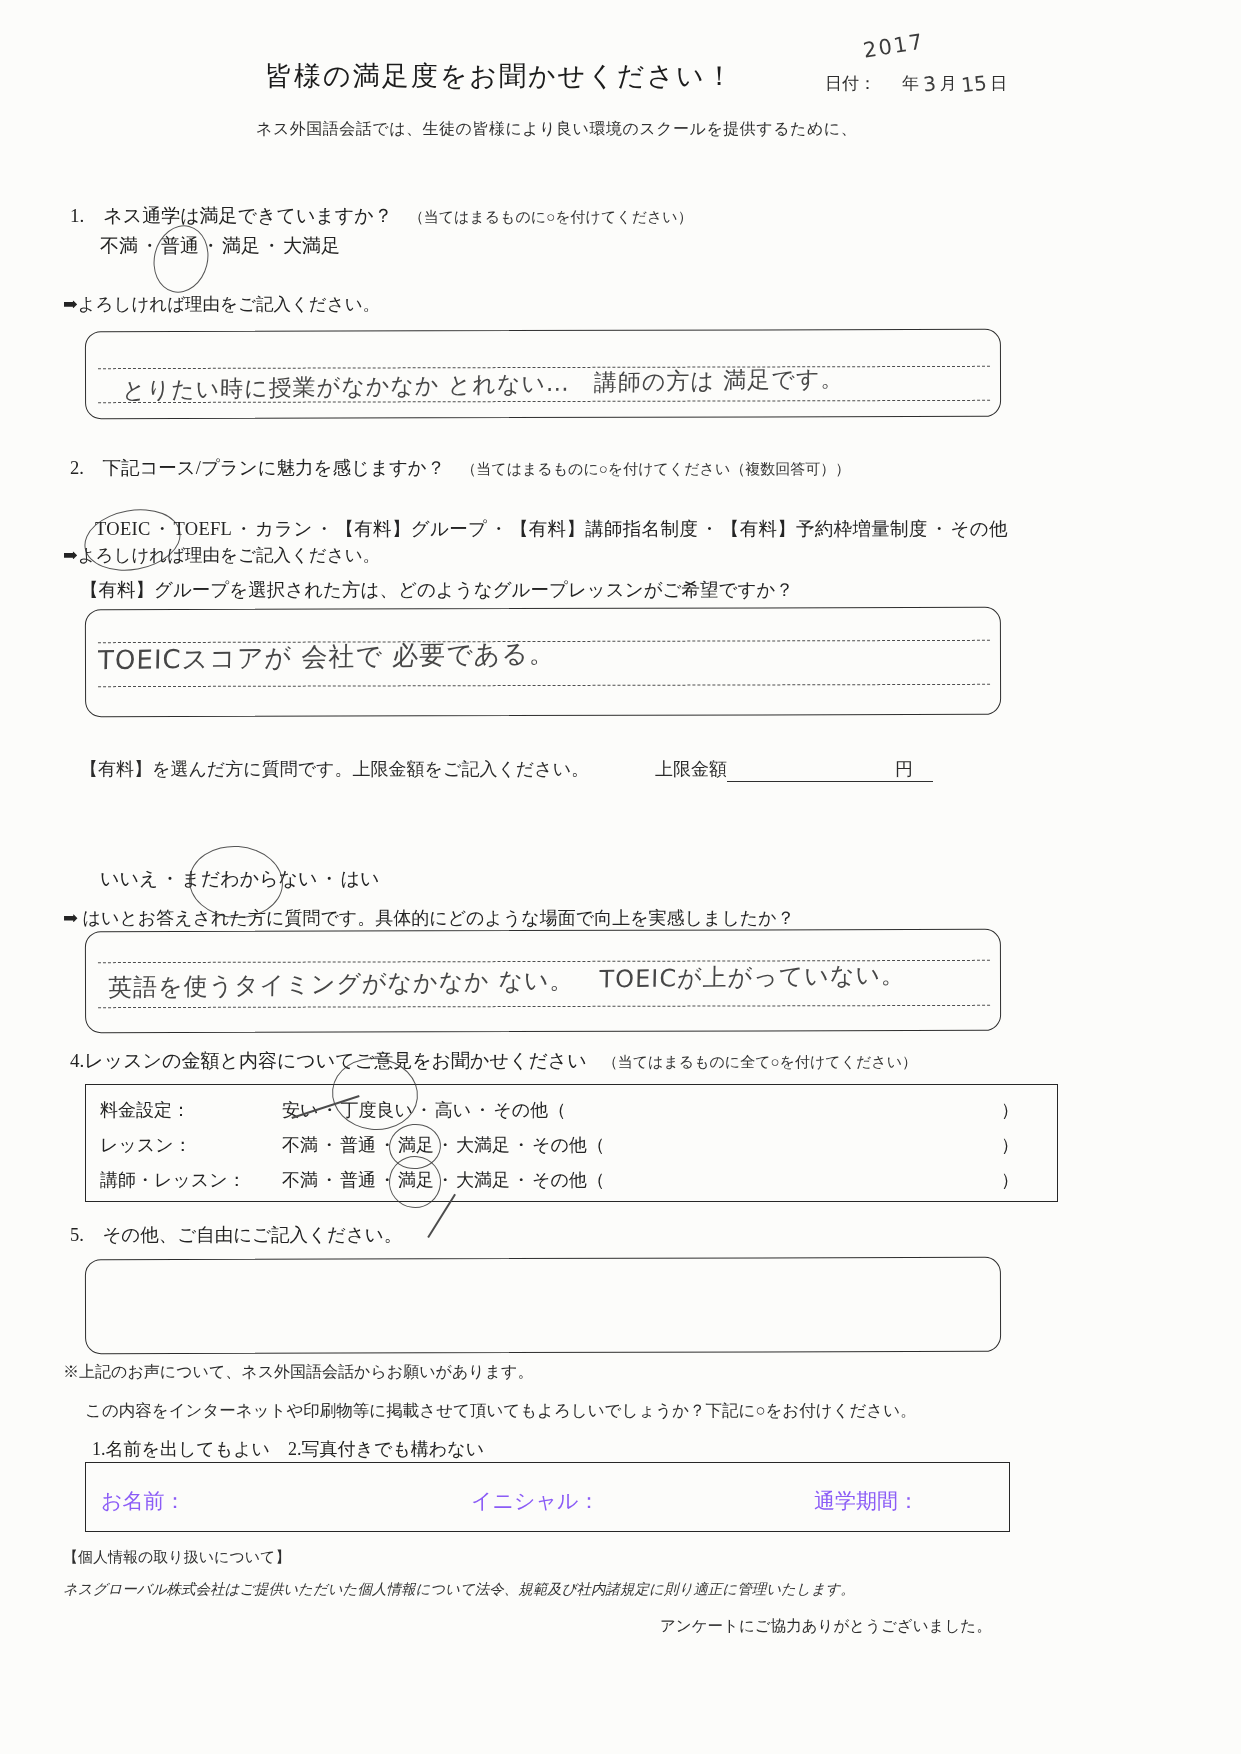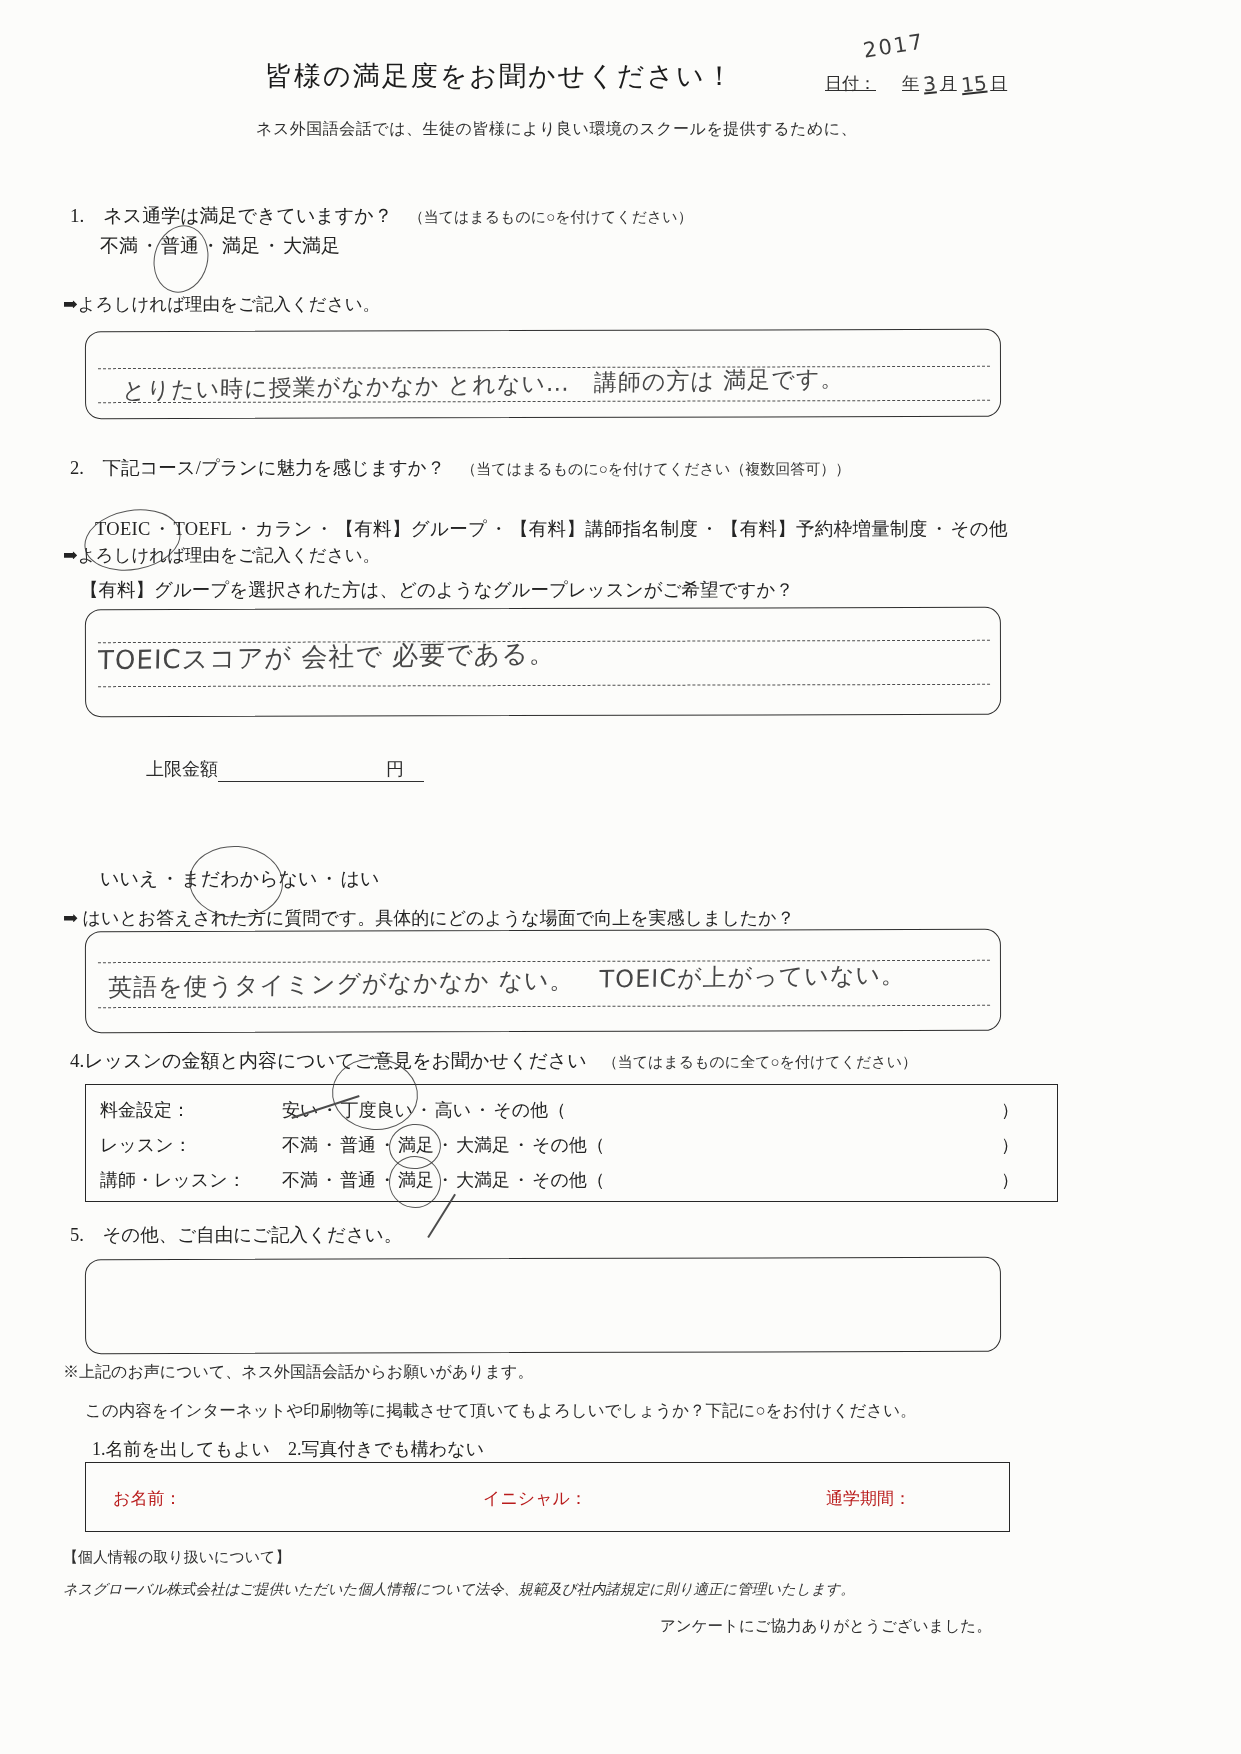--- a/index.html
+++ b/index.html
@@ -5,21 +5,21 @@
   * { margin:0; padding:0; box-sizing:border-box; }
   html,body { background:#d9d9d6; }
   .page {
     position:relative; width:1241px; height:1754px; margin:0 auto;
     background:#fcfcfa; color:#2b2b2b;
     font-family:"Liberation Serif","DejaVu Serif",serif;
     overflow:hidden;
   }
   .abs { position:absolute; white-space:nowrap; }
   .title { font-size:27px; letter-spacing:2px; color:#1c1c1c; }
-  .dateline { font-size:17px; color:#2e2e2e; display:flex; align-items:baseline;text-decoration:underline; }
+  .dateline { font-size:17px; color:#2e2e2e; display:flex; align-items:baseline; }
   .dateline .gap { display:inline-block; width:26px; }
   .hwd { font-family:"DejaVu Sans",sans-serif; color:#3c3c3c; font-size:20px;
          display:inline-block; transform:rotate(-6deg) translateY(2px); padding:0 4px; }
   .hwyear { font-family:"DejaVu Sans",sans-serif; color:#3c3c3c; font-size:21px;
             transform:rotate(-9deg); letter-spacing:2px; }
   .intro { font-size:16px; letter-spacing:.5px; color:#2e2e2e; }
   .qline { font-size:19px; color:#222; }
   .qline .note { font-size:15px; margin-left:16px; color:#343434; }
   .opts { font-size:19px; color:#242424; }
   .opts.small { font-size:18.5px; letter-spacing:.3px; }
@@ -50,21 +50,21 @@
   .pen-r3::after { left:-9px; right:-7px; top:-12px; bottom:-16px; transform:rotate(6deg); }
   .stroke { position:absolute; background:#4c4c4c; }
   
   .limitwrap { display:flex; align-items:baseline; font-size:18px; }
   .limit-line { display:inline-flex; align-items:baseline; border-bottom:1.6px solid #2f2f2f; }
   .fillgap  { display:inline-block; width:168px; }
   .fillgap2 { display:inline-block; width:20px; }
   .footer-s { font-size:16px; color:#2c2c2c; }
   .footer-m { font-size:16.5px; color:#2c2c2c; }
   .consent { font-size:18px; color:#242424; }
-  .nblabel { position:absolute; top:24px; font-size:17px; color:#b91c1c;margin-left:12px; }
+  .nblabel { position:absolute; top:24px; font-size:21px; color:#8b5cf6; }
   .privacy-t { font-size:15px; color:#2e2e2e; }
   .privacy-x { font-size:14.5px; color:#343434;font-style:italic; }
   .thanks { font-size:15.5px; color:#2e2e2e; }
 </style>
 </head>
 <body>
 
 <div class="page">
 
   <div class="abs title" style="left:265px; top:58px">皆様の満足度をお聞かせください！</div>
@@ -101,20 +101,21 @@
   </div>
   <div class="abs prompt" style="left:63px; top:543px">➡よろしければ理由をご記入ください。</div>
   <div class="abs subq" style="left:80px; top:577px">【有料】グループを選択された方は、どのようなグループレッスンがご希望ですか？</div>
   <div class="abox" style="left:85px; top:608px; width:916px; height:108px">
     <div class="ruled" style="top:32px"></div>
     <div class="ruled" style="top:76px"></div>
     <div class="abs hw" style="left:12px; top:30px; font-size:26px">TOEICスコアが 会社で 必要である。</div>
   </div>
 
   <div class="abs limitwrap" style="left:80px; top:757px">
+    <span>【有料】を選んだ方に質問です。上限金額をご記入ください。</span>
     <span style="display:inline-block; width:66px"></span>
     <span>上限金額</span>
     <span class="limit-line">
         <span class="fillgap"></span>
         <span>円</span>
         <span class="fillgap2"></span>
       </span>
   </div>
 
   <div class="abs opts" style="left:100px; top:866px">

